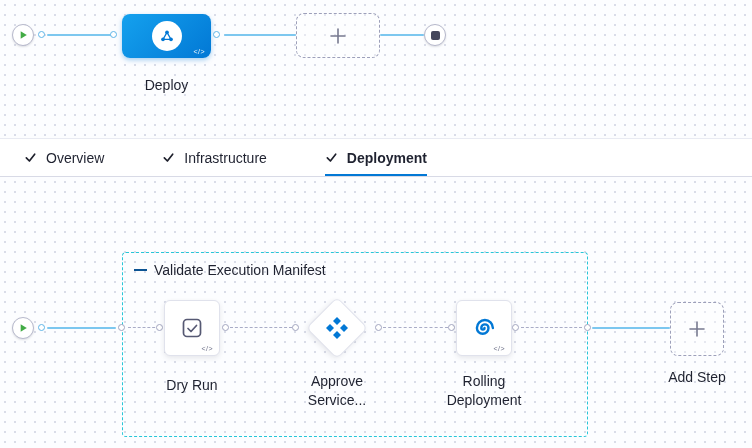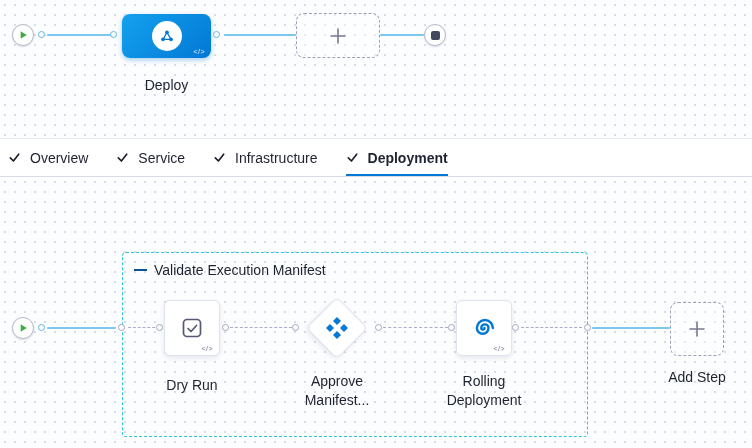--- a/index.html
+++ b/index.html
@@ -49,21 +49,21 @@
     position:absolute; border:1.6px dashed #9da0ba; border-radius:8px; background:rgba(255,255,255,.35);
     display:flex; align-items:center; justify-content:center; cursor:pointer;
   }
 
   
   .nlabel { position:absolute; font-size:14px; line-height:19px; color:#1f2230; font-weight:500; text-align:center; }
 
   
   .tabbar {
     position:absolute; left:0; top:139px; width:752px; height:38px; background:#fff;
-    border-bottom:1px solid #d8dae6; display:flex; align-items:stretch; gap:28px; padding-left:8px;
+    border-bottom:1px solid #d8dae6; display:flex; align-items:stretch; gap:58px; padding-left:24px;
   }
   .tab { display:flex; align-items:center; gap:9px; font-size:14px; font-weight:500; color:#1f2230;
          border-bottom:2px solid transparent; padding-top:2px; cursor:pointer; white-space:nowrap; }
   .tab.active { border-bottom-color:#0278d5; font-weight:700; }
 
   
   .step-group {
     position:absolute; left:122px; top:252px; width:466px; height:185px;
     border:1px dashed #27c6d8; border-radius:4px;
   }
@@ -135,26 +135,20 @@
     <div class="tab">
       <svg width="13" height="13" viewBox="0 0 14 14">
         <path d="M2.5 7.5 L5.8 10.8 L11.5 3.5" stroke="#1d1f2b" stroke-width="1.8" fill="none" stroke-linecap="round" stroke-linejoin="round"></path>
       </svg>
       <span>Overview</span>
     </div>
     <div class="tab">
       <svg width="13" height="13" viewBox="0 0 14 14">
         <path d="M2.5 7.5 L5.8 10.8 L11.5 3.5" stroke="#1d1f2b" stroke-width="1.8" fill="none" stroke-linecap="round" stroke-linejoin="round"></path>
       </svg>
-      <span>Service</span>
-    </div>
-    <div class="tab">
-      <svg width="13" height="13" viewBox="0 0 14 14">
-        <path d="M2.5 7.5 L5.8 10.8 L11.5 3.5" stroke="#1d1f2b" stroke-width="1.8" fill="none" stroke-linecap="round" stroke-linejoin="round"></path>
-      </svg>
       <span>Infrastructure</span>
     </div>
     <div class="tab active">
       <svg width="13" height="13" viewBox="0 0 14 14">
         <path d="M2.5 7.5 L5.8 10.8 L11.5 3.5" stroke="#1d1f2b" stroke-width="1.8" fill="none" stroke-linecap="round" stroke-linejoin="round"></path>
       </svg>
       <span>Deployment</span>
     </div>
   </div>
 
@@ -219,17 +213,17 @@
 
   <div class="sline" style="left:592px; top:327px; width:78px;"></div>
 
   <div class="add-box" style="left:670px; top:302px; width:54px; height:54px;">
     <svg width="18" height="18" viewBox="0 0 18 18">
       <path d="M9 2 V16 M2 9 H16" stroke="#777a90" stroke-width="1.6" stroke-linecap="round"></path>
     </svg>
   </div>
 
   <div class="nlabel" style="left:152px; top:376px; width:80px;">Dry Run</div>
-  <div class="nlabel" style="left:301px; top:372px; width:72px;">Approve Manifest...</div>
+  <div class="nlabel" style="left:301px; top:372px; width:72px;">Approve Service...</div>
   <div class="nlabel" style="left:439px; top:372px; width:90px;">Rolling Deployment</div>
   <div class="nlabel" style="left:667px; top:368px; width:60px;">Add Step</div>
 
 </div>
 
 </body></html>

